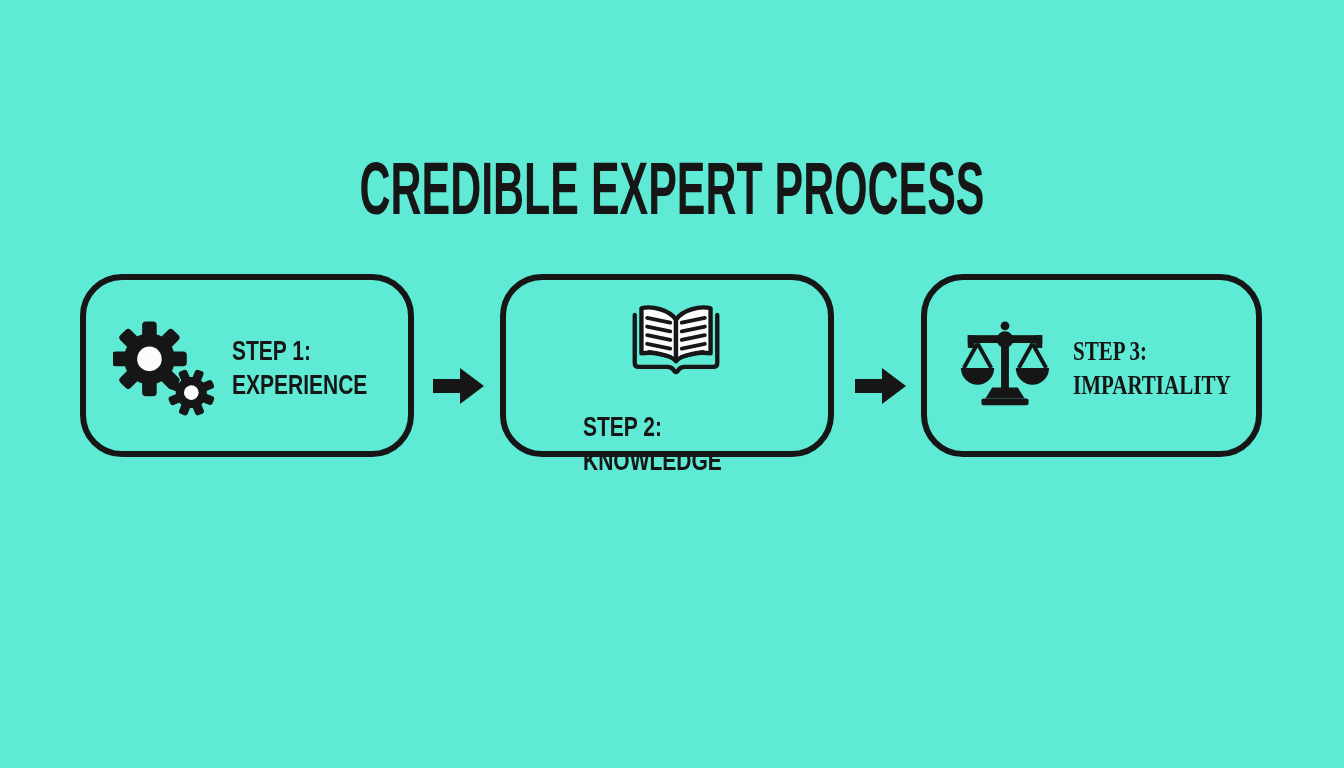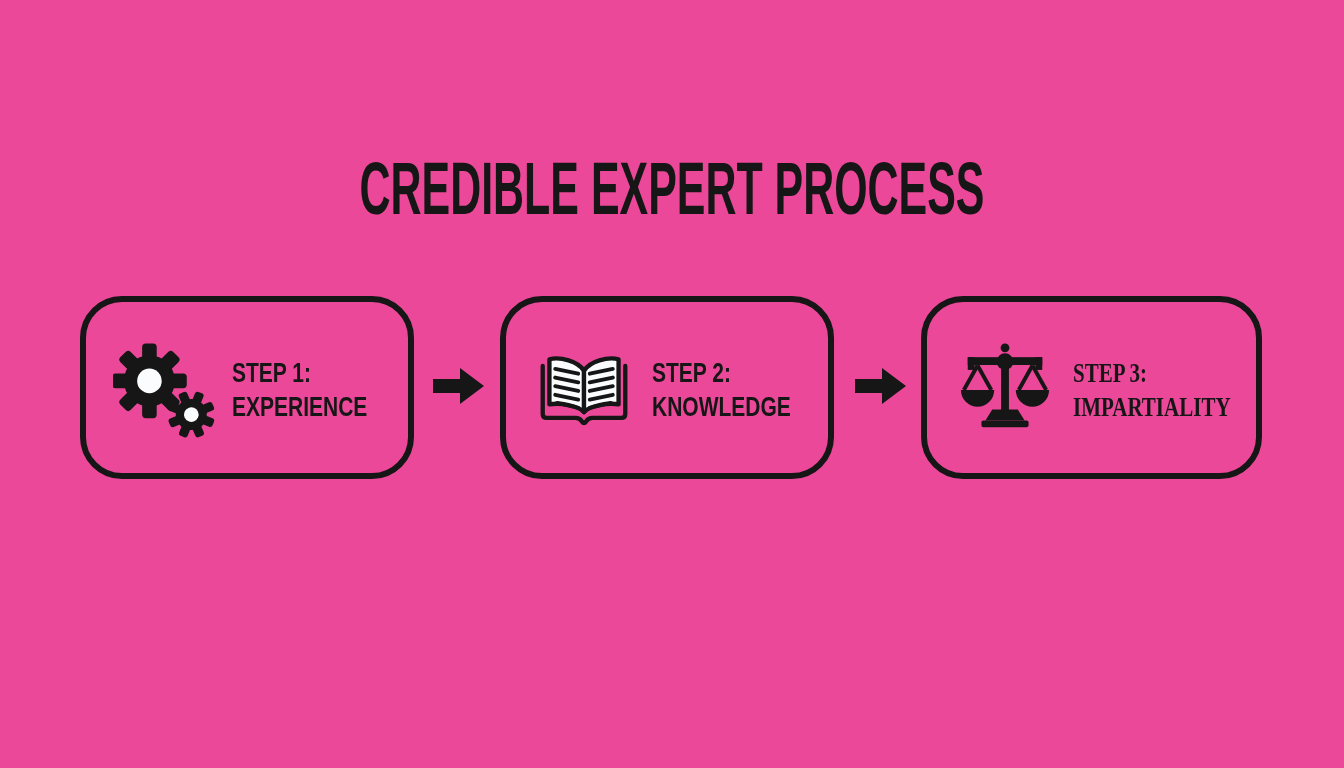--- a/index.html
+++ b/index.html
@@ -1,49 +1,49 @@
 <!DOCTYPE html>
 <html><head>
 <meta charset="utf-8">
 <style>
   html,body { margin:0; padding:0; }
   .canvas {
     position:relative;
     width:1344px; height:768px;
-    background:#ec4899;
+    background:#5eead4;
     font-family:"Liberation Sans", sans-serif;
     color:#161616;
     overflow:hidden;
   }
   .title {
     position:absolute;
     top:152px; left:0; width:100%;
     text-align:center;
     font-size:74px; line-height:74px;
     font-weight:bold;
     font-stretch:condensed;
     letter-spacing:0px;
     transform:scaleX(0.58);
     transform-origin:50% 50%;
     white-space:nowrap;
   }
   .step-box {
     position:absolute;
-    top:296px; height:183px;
+    top:274px; height:183px;
     box-sizing:border-box;
     border:6px solid #161616;
     border-radius:42px;
     background:transparent;
     display:flex;
     align-items:center;
     padding:4px 8px 0 26px;
     gap:16px;
   }
   .box-1 { left:80px;  width:334px; }
-  .box-2 { left:500px; width:334px; }
+  .box-2 { left:500px; width:334px;flex-direction:column; }
   .box-3 { left:921px; width:341px;font-family:Liberation Serif, serif; }
   .icon-wrap {
     width:104px; height:110px;
     flex:0 0 auto;
     display:flex; align-items:center; justify-content:center;
   }
   .icon-wrap svg { display:block; }
   .step-text {
     font-size:28px; line-height:34px;
     font-weight:bold;

